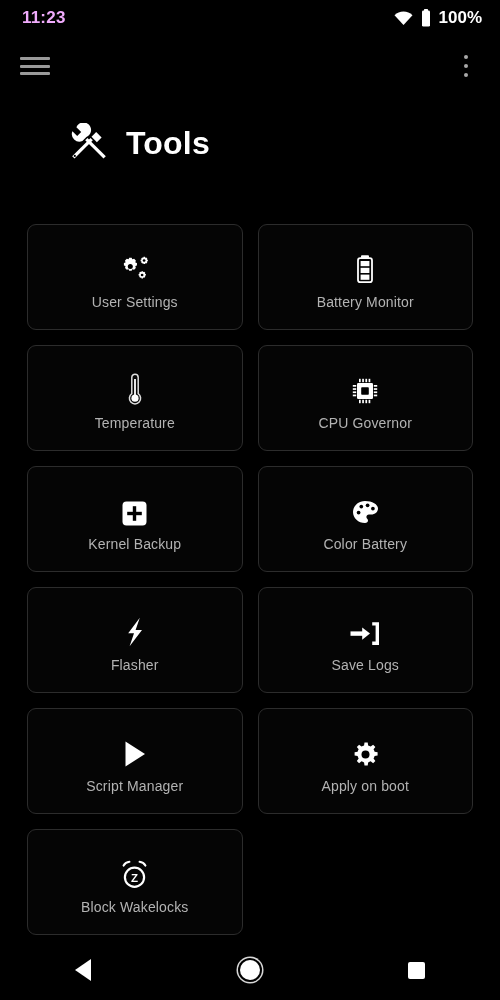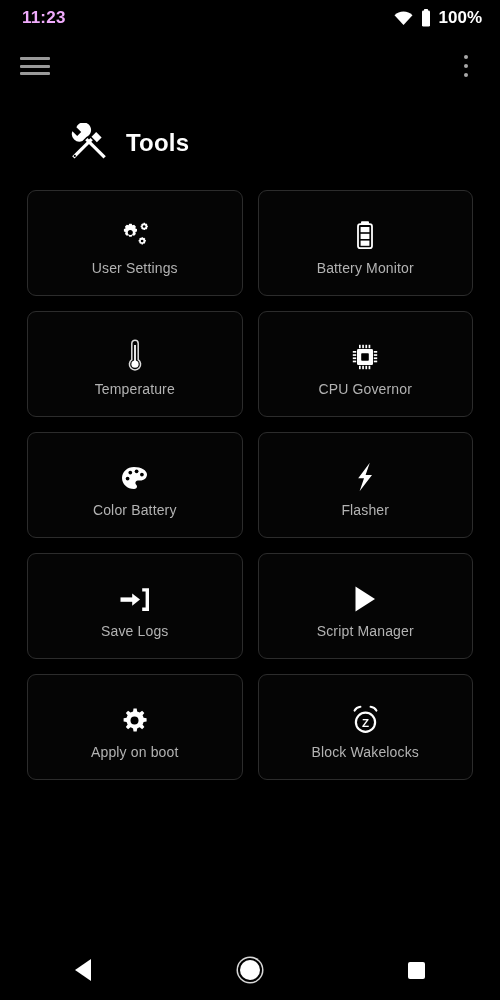--- a/index.html
+++ b/index.html
@@ -34,25 +34,25 @@
   .hamburger span { display:block; height:3px; width:100%; background:#9a9a9a; border-radius:1px; }
   .overflow { width:24px; height:26px; display:flex; flex-direction:column;
               align-items:center; justify-content:center; gap:5px; cursor:pointer; }
   .overflow i { display:block; width:4px; height:4px; border-radius:50%; background:#a8a8a8; }
 
   
   .titlebar {
     display:flex; align-items:center; gap:16px;
     padding:22px 0 0 68px; height:72px;
   }
-  .title-text { color:#fff; font-size:24px; font-weight:bold; letter-spacing:0.2px; }
+  .title-text { color:#fff; font-size:32px; font-weight:bold; letter-spacing:0.2px; }
 
   
   .grid {
-    margin-top:6px;
+    margin-top:40px;
     padding:16px 27px;
     display:grid;
     grid-template-columns:1fr 1fr;
     column-gap:15px;
     row-gap:15px;
   }
   .card {
     height:106px;
     border:1px solid #2c2c2c;
     border-radius:9px;
@@ -203,20 +203,30 @@
             <rect x="22.8" y="8" width="3.4" height="1.7"></rect>
             <rect x="22.8" y="11.2" width="3.4" height="1.7"></rect>
             <rect x="22.8" y="14.4" width="3.4" height="1.7"></rect>
             <rect x="22.8" y="17.6" width="3.4" height="1.7"></rect>
           </g>
         </svg>
       </div>
       <div class="card-label">CPU Governor</div>
     </div>
 
+    <div class="card">
+      <div class="card-icon">
+        <svg width="25" height="25" viewBox="0 0 25 25">
+          <rect x="0.5" y="0.5" width="24" height="24" rx="4" fill="#fff"></rect>
+          <rect x="10.8" y="5.2" width="3.4" height="14.6" fill="#000"></rect>
+          <rect x="5.2" y="10.8" width="14.6" height="3.4" fill="#000"></rect>
+        </svg>
+      </div>
+      <div class="card-label">Kernel Backup</div>
+    </div>
 
     <div class="card">
       <div class="card-icon">
         <svg width="27" height="26" viewBox="0 0 27 26" fill="#fff">
           <path d="M13 1C6.4 1 1 5.9 1 12s5.4 11 12 11c1.9 0 3-1.1 3-2.4 0-.8-.35-1.3-.8-1.8-.45-.5-.8-1-.8-1.8 0-1.3 1.1-2.4 2.45-2.4h2.1C23.2 14.6 26 12 26 8.6 26 4.4 20.2 1 13 1z"></path>
           <circle cx="6.6" cy="12.6" r="1.85" fill="#000"></circle>
           <circle cx="9.3" cy="6.6" r="1.85" fill="#000"></circle>
           <circle cx="15.6" cy="5.3" r="1.85" fill="#000"></circle>
           <circle cx="20.9" cy="8.6" r="1.85" fill="#000"></circle>
         </svg>

